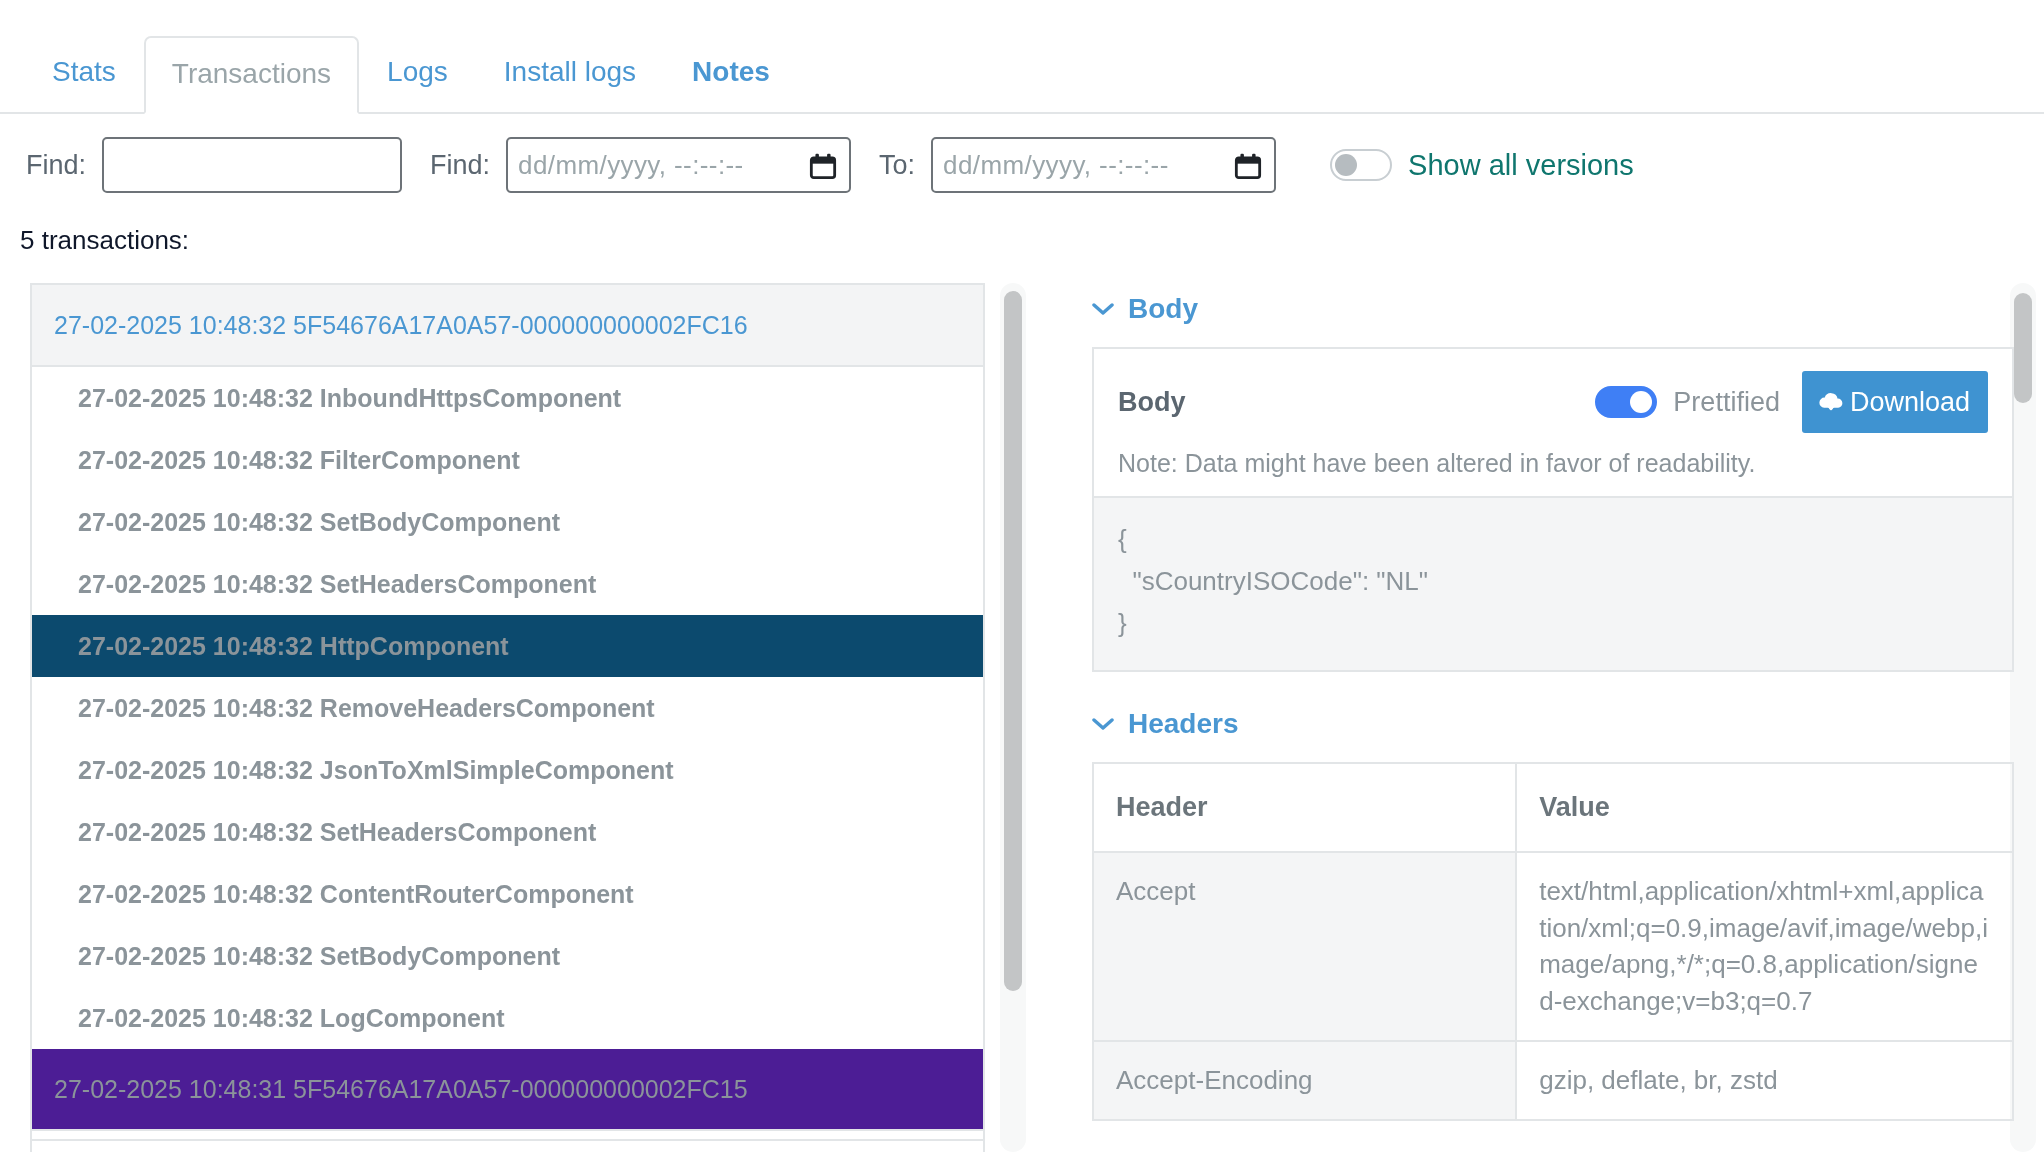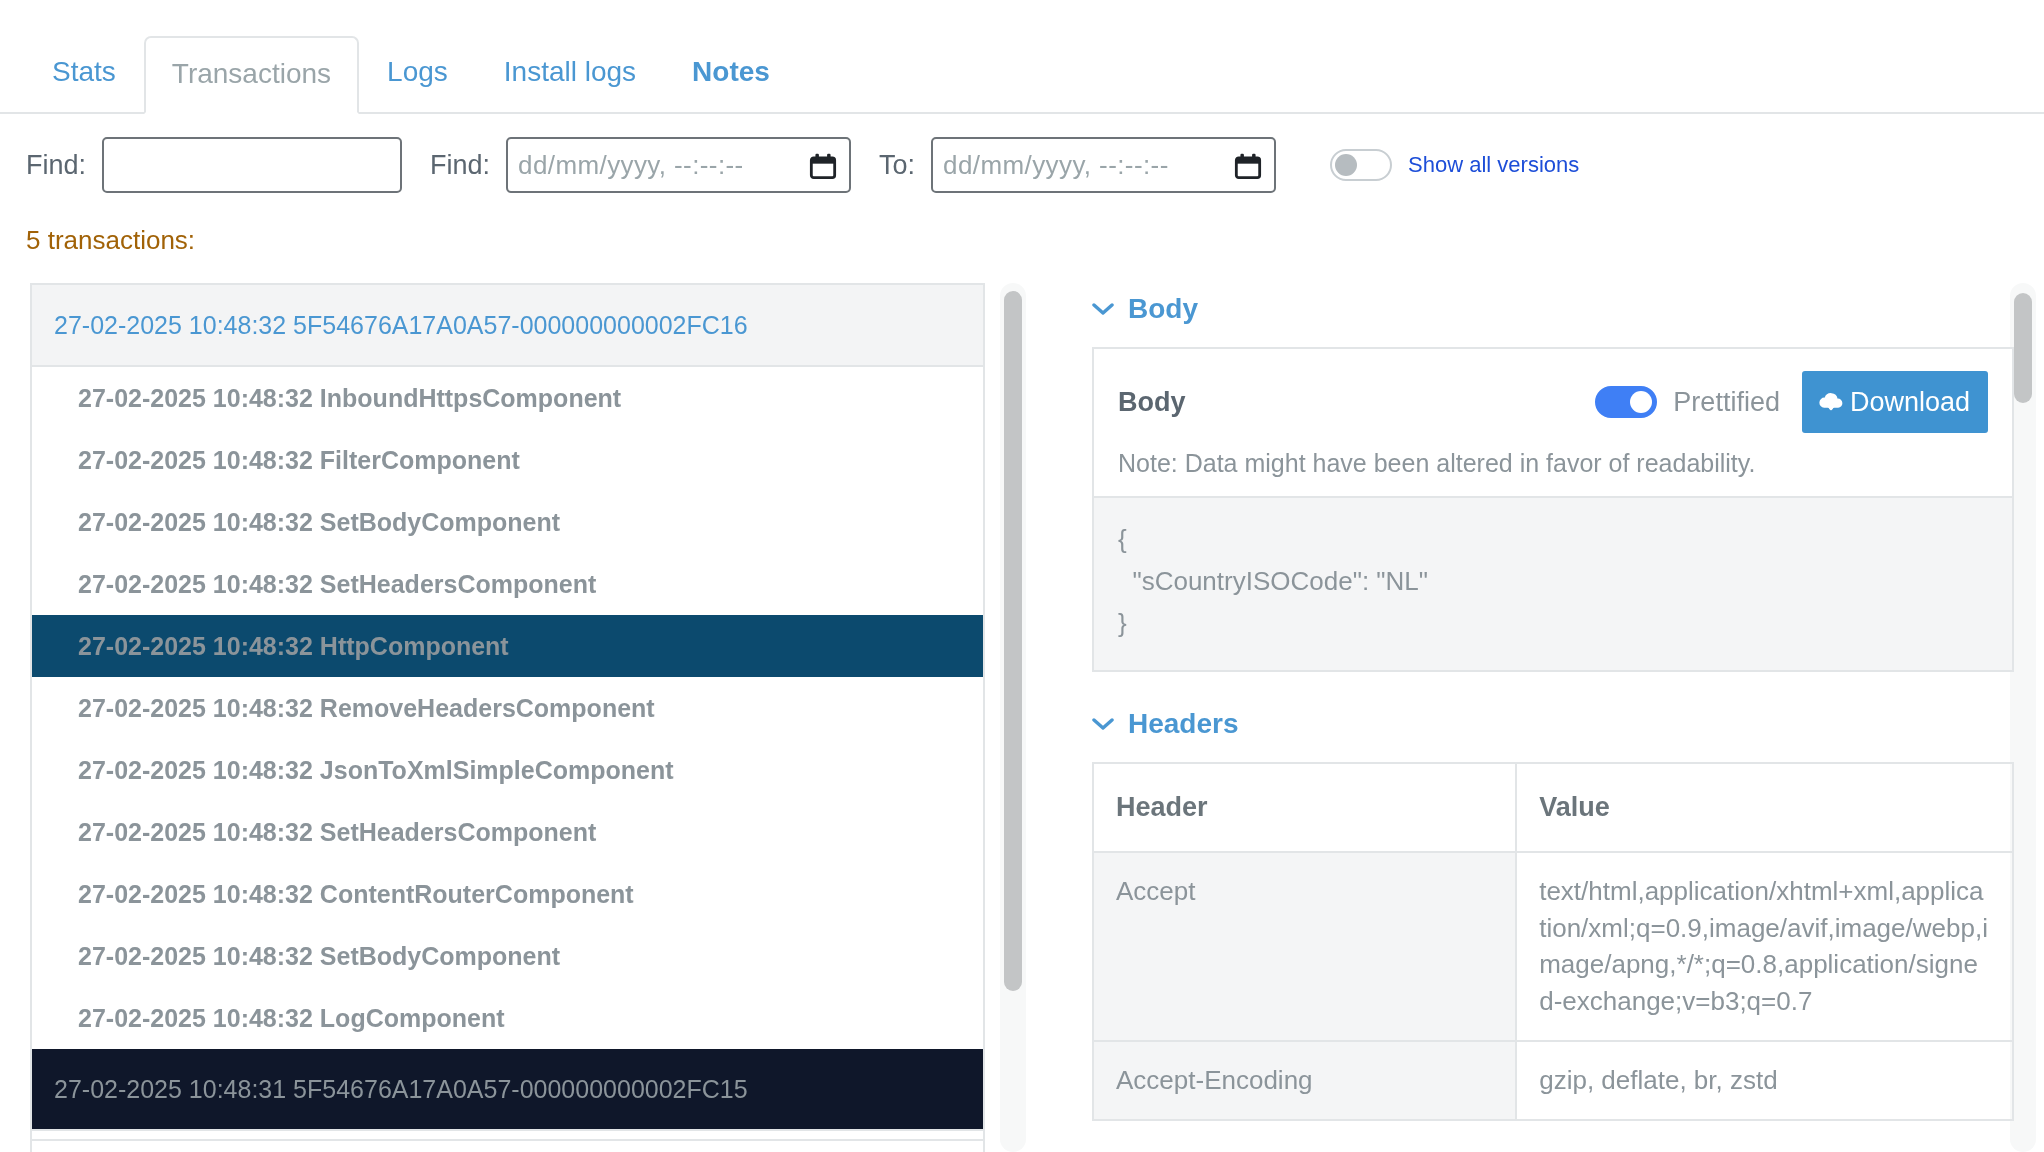--- a/index.html
+++ b/index.html
@@ -66,40 +66,40 @@
     width: 62px; height: 32px; border-radius: 16px;
     border: 2px solid #c8ced2; background: #ffffff;
     position: relative; cursor: pointer; flex: 0 0 auto;
   }
   .sw .knob {
     position: absolute; top: 3px; left: 3px;
     width: 22px; height: 22px; border-radius: 50%; background: #b6bcc0;
   }
   .sw.on { background: #3f7ff5; border-color: #3f7ff5; }
   .sw.on .knob { left: auto; right: 3px; background: #ffffff; }
-  .sw-label { font-size: 22px; color: #1d4ed8; margin-left: 16px; white-space: nowrap; }
+  .sw-label { font-size: 29px; color: #0f766e; margin-left: 16px; white-space: nowrap; }
 
   
   .count {
-    position: absolute; left: 26px; top: 225px;
-    font-size: 26px; color: #a16207;
+    position: absolute; left: 20px; top: 225px;
+    font-size: 26px; color: #0f172a;
   }
 
   
   .list-panel {
     position: absolute; left: 30px; top: 283px;
     width: 955px; height: 869px;
     border: 2px solid #e2e5e7; border-bottom: none;
     overflow: hidden; background: #fff;
   }
   .grp-head {
     height: 82px; display: flex; align-items: center;
     padding-left: 22px; font-size: 25px;
     border-bottom: 2px solid #e2e5e7; cursor: pointer;
-    color: #8b949a; background: #0f172a;
+    color: #8b949a; background: #4c1d95;
   }
   .grp-head.open { background: #f3f4f5; color: #4a97d2; border-bottom-color:#e2e5e7;}
   .row {
     height: 62px; display: flex; align-items: center;
     padding-left: 46px; font-size: 25px; color: #8b949a;
     cursor: pointer; background: #fff; font-weight: bold;
   }
   .row.sel { background: #0c4a6e; }
   .grp-sep { height: 10px; background: #fff; border-bottom: 2px solid #e2e5e7; }
 

